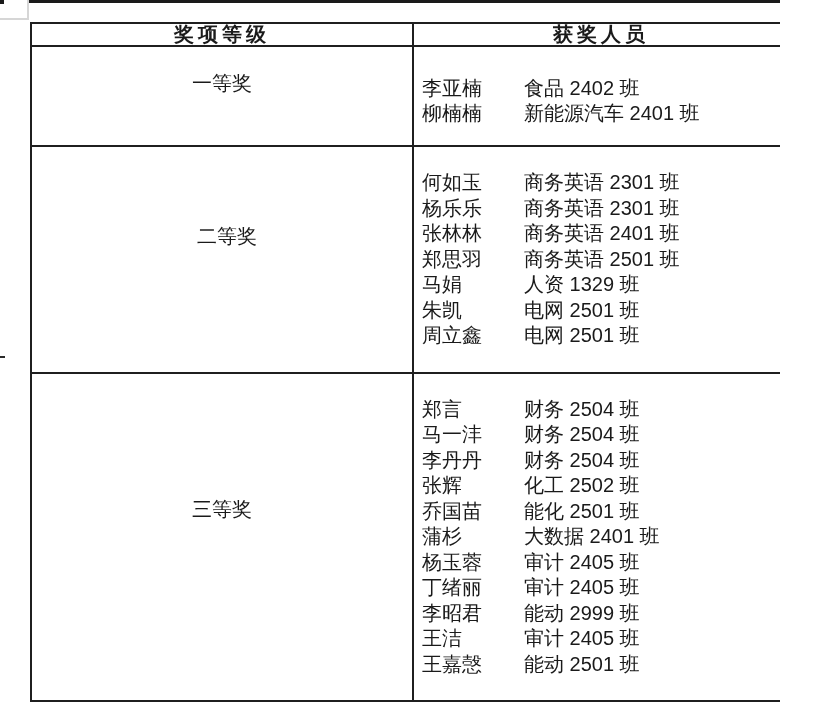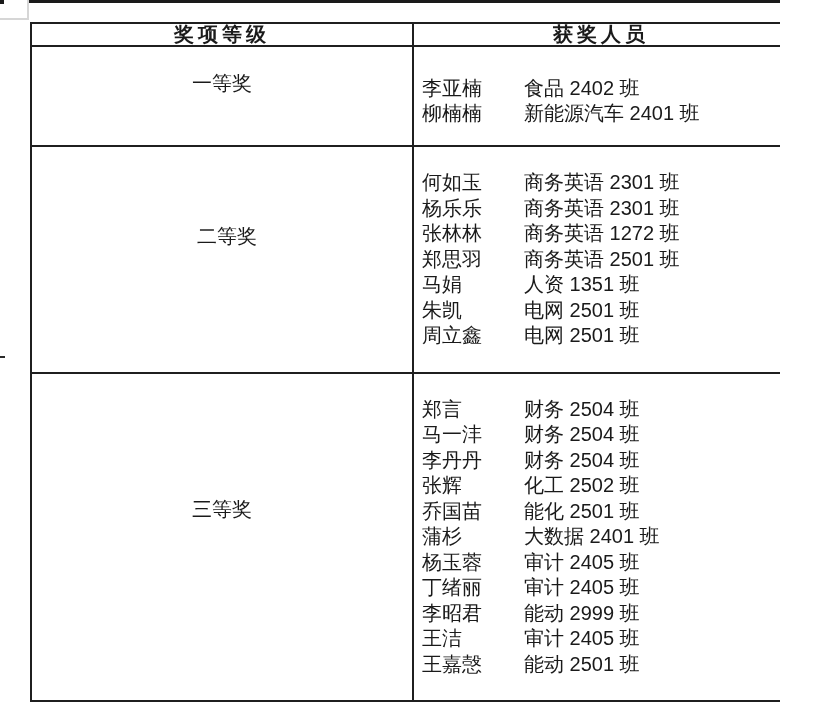--- a/index.html
+++ b/index.html
@@ -134,29 +134,29 @@
               <div class="winner-line">
                 <span class="w-name">何如玉</span>
                 <span class="w-class">商务英语 2301 班</span>
               </div>
               <div class="winner-line">
                 <span class="w-name">杨乐乐</span>
                 <span class="w-class">商务英语 2301 班</span>
               </div>
               <div class="winner-line">
                 <span class="w-name">张林林</span>
-                <span class="w-class">商务英语 1272 班</span>
+                <span class="w-class">商务英语 2401 班</span>
               </div>
               <div class="winner-line">
                 <span class="w-name">郑思羽</span>
                 <span class="w-class">商务英语 2501 班</span>
               </div>
               <div class="winner-line">
                 <span class="w-name">马娟</span>
-                <span class="w-class">人资 1351 班</span>
+                <span class="w-class">人资 1329 班</span>
               </div>
               <div class="winner-line">
                 <span class="w-name">朱凯</span>
                 <span class="w-class">电网 2501 班</span>
               </div>
               <div class="winner-line">
                 <span class="w-name">周立鑫</span>
                 <span class="w-class">电网 2501 班</span>
               </div>
             </div>

